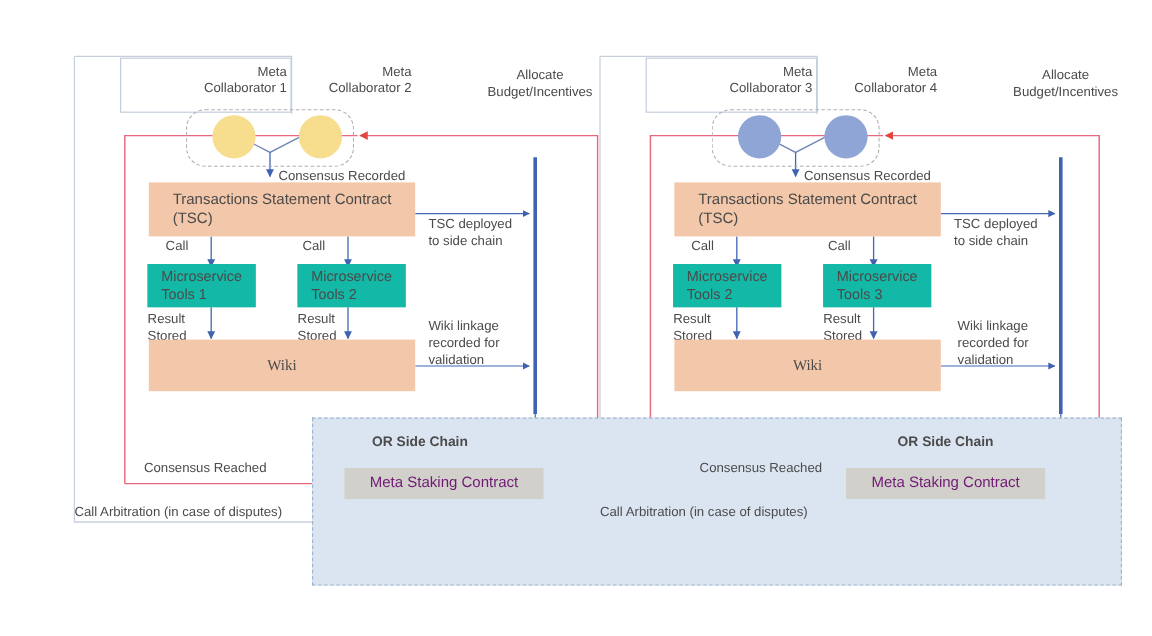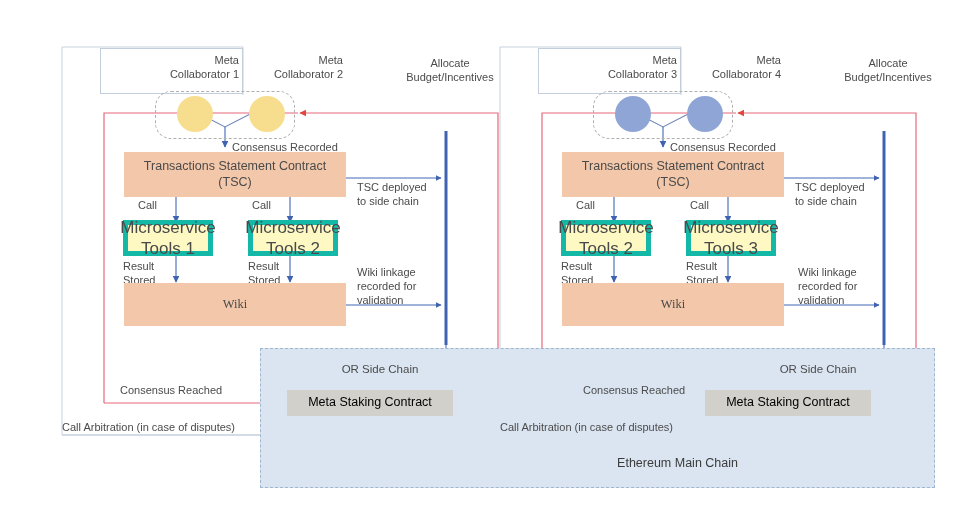--- a/index.html
+++ b/index.html
@@ -9,29 +9,29 @@
   }
   #stage{
     position:relative;
     width:960px;height:530px;
     background:#ffffff;
     overflow:hidden;
   }
   svg#wires{position:absolute;left:0;top:0;width:960px;height:530px;overflow:visible;}
 
   .node{position:absolute;box-sizing:border-box;display:flex;align-items:center;justify-content:center;
-        text-align:center;line-height:1.25;color:#3b3b3b;}
+        text-align:left;line-height:1.25;color:#3b3b3b;}
   .tsc{background:#f3c7a9;color:#4a4a4a;font-size:12.5px;}
-  .micro{background:#fef9c3;border:5px solid #14b8a6;color:#4a4a4a;font-size:17px;}
+  .micro{background:#14b8a6;border:5px solid #14b8a6;color:#4a4a4a;font-size:12px;}
   .wiki{background:#f3c7a9;color:#4a4a4a;font-size:12.5px;font-family:Liberation Serif, serif;}
-  .staking{background:#d2d0cb;color:#000000;font-size:12.5px;}
+  .staking{background:#d2d0cb;color:#701a75;font-size:12.5px;}
 
   .lbl{position:absolute;color:#4b4b4b;font-size:11px;line-height:1.25;white-space:pre;}
   .lbl.c{text-align:right;}
-  .lbl.r{text-align:center;}
+  .lbl.r{text-align:left;font-weight:bold;}
 
   .callout{position:absolute;box-sizing:border-box;border:1px solid #c3cedd;background:transparent;}
   .mainchain{
     position:absolute;box-sizing:border-box;
     background:#dbe5f1;border:1px dashed #9fb6cf;
   }
   .pod{
     position:absolute;box-sizing:border-box;
     border:1px dashed #b0b0b0;border-radius:16px;background:transparent;
   }
@@ -100,21 +100,20 @@
     <path d="M884,345 L884,368" fill="none" stroke="#3f63b0" stroke-width="1"></path>
 
     <path d="M542,403 L542,113 L736,113" fill="none" stroke="#e8697d" stroke-width="1.2"></path>
     <path d="M542,403 L699,403" fill="none" stroke="#e8697d" stroke-width="1.2" marker-end="url(#ar-red)"></path>
     <path d="M870,403 L916,403 L916,113 L738,113" fill="none" stroke="#e8697d" stroke-width="1.2" marker-end="url(#ar-red)"></path>
 
     <path d="M500,435 L800,435 L800,417" fill="none" stroke="#c7cfdd" stroke-width="1" marker-end="url(#ar-blue-s)"></path>
   </svg>
 
   <div class="mainchain" style="left:260px;top:348px;width:675px;height:140px;"></div>
-  <div class="lbl c" style="left:458px;top:456px;width:280px;font-size:12.5px;color:#3b3b3b;">Ethereum Main Chain</div>
 
   <div class="callout" style="left:100px;top:48px;width:143px;height:46px;"></div>
 
   <div class="lbl c" style="left:143px;top:54px;width:96px;">Meta
 Collaborator 1</div>
   <div class="lbl c" style="left:247px;top:54px;width:96px;">Meta
 Collaborator 2</div>
 
   <div class="pod" style="left:155px;top:91px;width:140px;height:48px;"></div>
   <div class="circ y" style="left:177px;top:96px;width:36px;height:36px;"></div>

